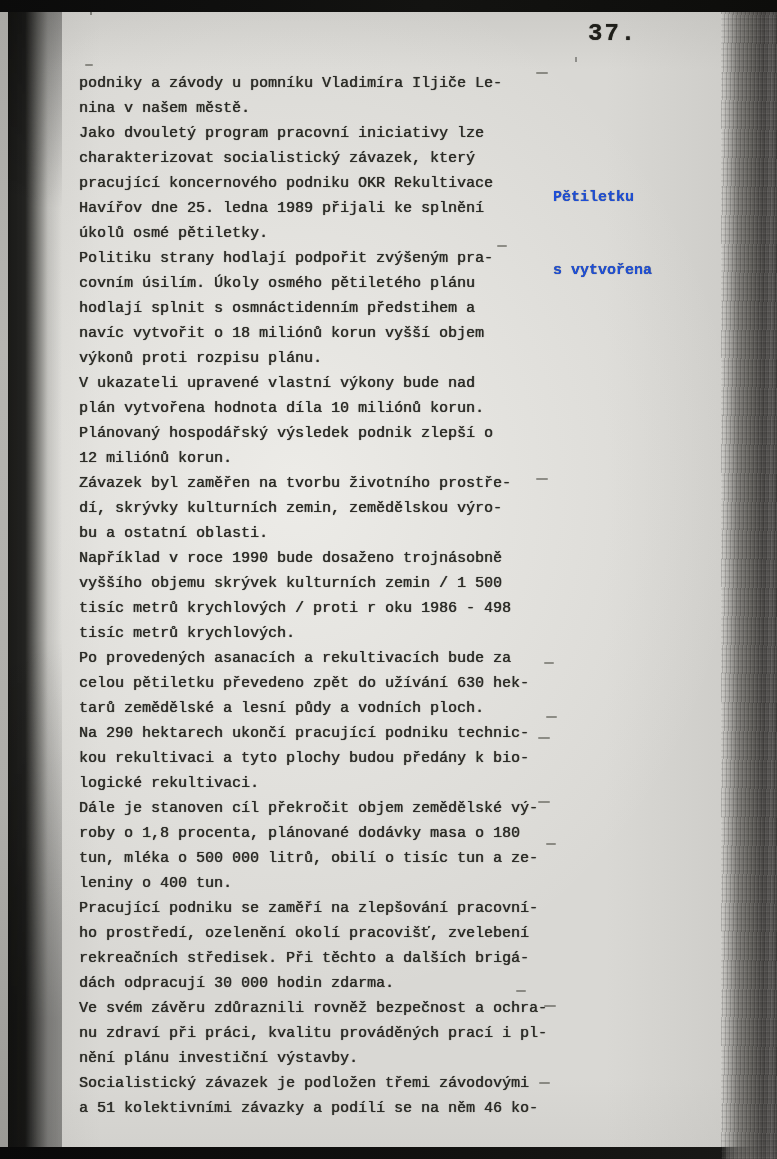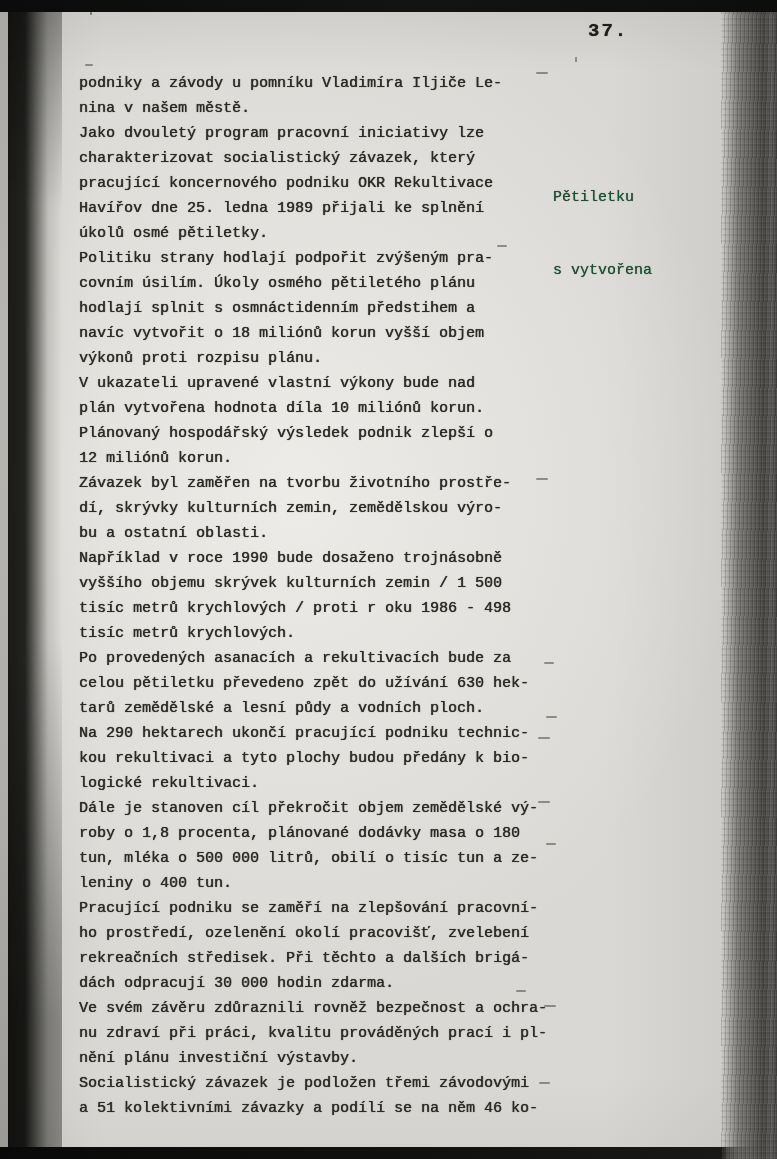--- a/index.html
+++ b/index.html
@@ -57,29 +57,29 @@
     color: #2b2b26;
     text-shadow: 0 0 0.9px rgba(40,40,34,0.85), 0.4px 0.4px 0.4px rgba(40,40,34,0.45);
     white-space: pre;
   }
   .paragraph { margin: 0; }
   .paragraph:first-child { }
   .line { height: 25px; }
   
   .margin-note {
     position: absolute; left: 553px; top: 138px; z-index: 5;
-    font-size: 15px; line-height: 24px; font-weight: normal;
-    color: #14532d;
+    font-size: 15px; line-height: 24px; font-weight: bold;
+    color: #1d4ed8;
     text-shadow: 0 0 0.8px rgba(38,38,31,0.8);
     white-space: pre;
   }
   
   .page-number {
     position: absolute; left: 588px; top: 20px; z-index: 5;
-    font-size: 19px; font-weight: bold; letter-spacing: 2px;
+    font-size: 24px; font-weight: bold; letter-spacing: 2px;
     color: #1f1f1a;
     text-shadow: 0 0 0.9px rgba(31,31,26,0.85);
   }
   
   .mark {
     position: absolute; z-index: 5; height: 2px; border-radius: 1px;
     background: rgba(72,72,64,0.55);
   }
   
   .specks {

